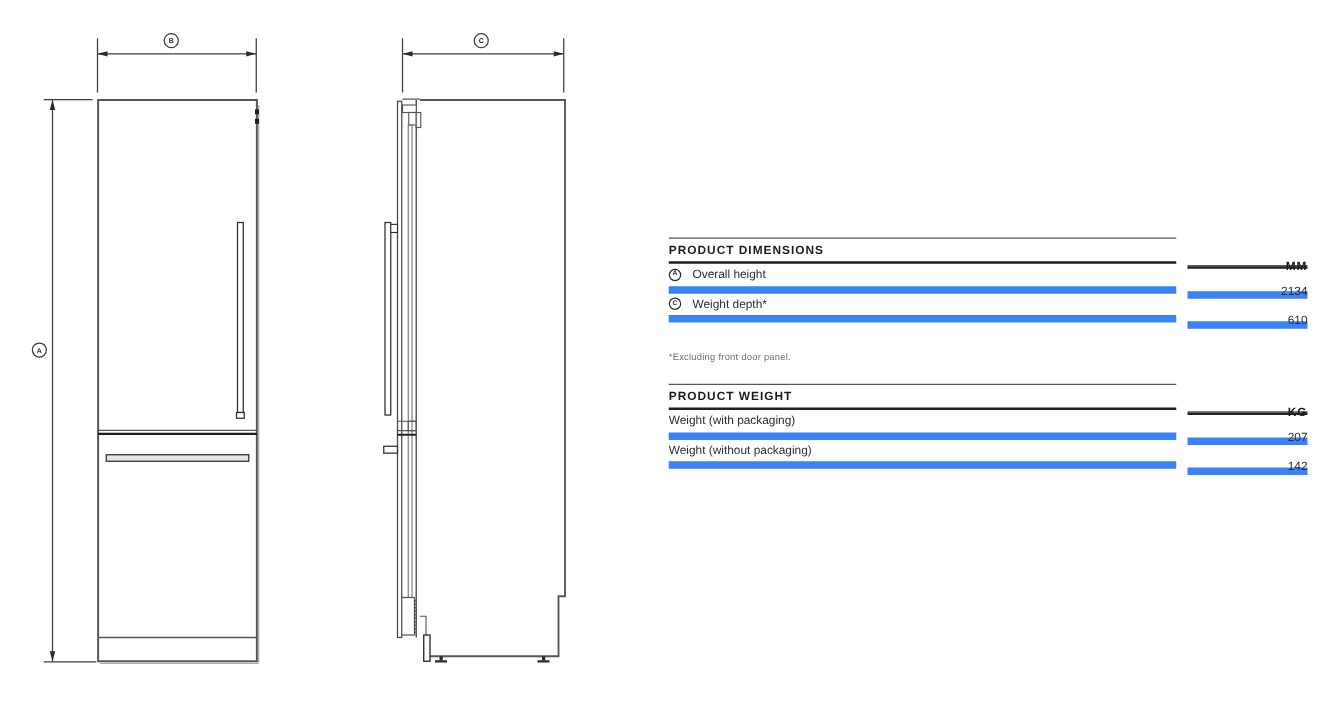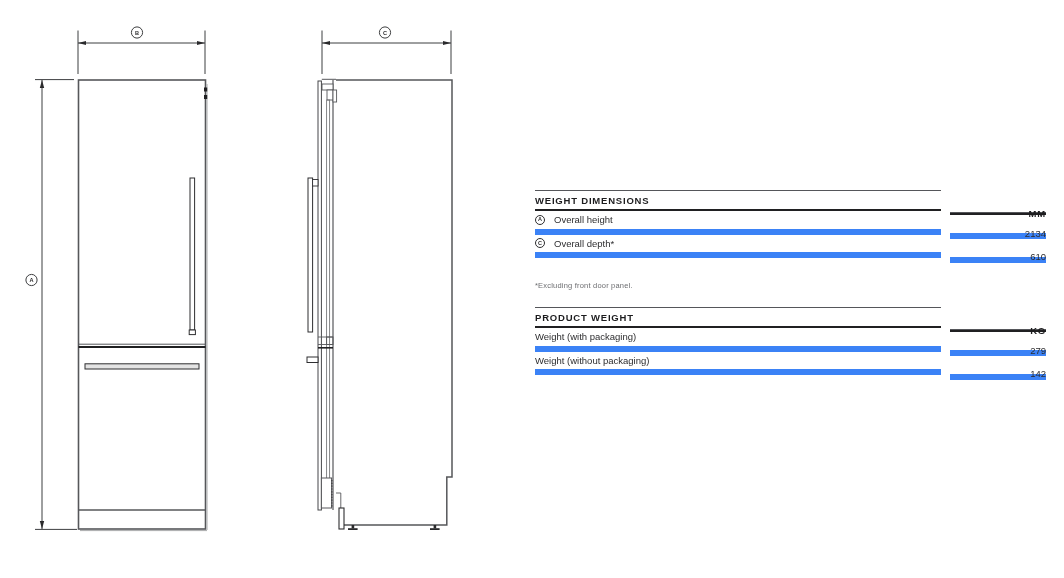--- a/index.html
+++ b/index.html
@@ -142,60 +142,60 @@
       <text x="137" y="34.5">B</text>
       <circle cx="385" cy="32.5" r="5.6" fill="#ffffff" stroke="#3d3e40" stroke-width="1"></circle>
       <text x="385" y="34.5">C</text>
     </g>
   </svg>
 
   <div class="right-panel">
 
     <div class="spec-table">
       <div class="t-row t-head">
-        <div class="t-label">WEIGHT DIMENSIONS</div>
+        <div class="t-label">PRODUCT DIMENSIONS</div>
         <div class="t-gap"></div>
         <div class="t-value">MM</div>
       </div>
 
       <div class="t-row t-body">
         <div class="t-label">
           <span class="row-marker">A</span>
           <span>Overall height</span>
         </div>
         <div class="t-gap"></div>
         <div class="t-value">2134</div>
       </div>
 
 
       <div class="t-row t-body">
         <div class="t-label">
           <span class="row-marker">C</span>
-          <span>Overall depth*</span>
+          <span>Weight depth*</span>
         </div>
         <div class="t-gap"></div>
         <div class="t-value">610</div>
       </div>
     </div>
 
     <div class="footnote">*Excluding front door panel.</div>
 
     <div class="table-spacer"></div>
 
     <div class="spec-table">
       <div class="t-row t-head">
         <div class="t-label">PRODUCT WEIGHT</div>
         <div class="t-gap"></div>
         <div class="t-value">KG</div>
       </div>
 
       <div class="t-row t-body">
         <div class="t-label">Weight (with packaging)</div>
         <div class="t-gap"></div>
-        <div class="t-value">279</div>
+        <div class="t-value">207</div>
       </div>
 
       <div class="t-row t-body">
         <div class="t-label">Weight (without packaging)</div>
         <div class="t-gap"></div>
         <div class="t-value">142</div>
       </div>
     </div>
 
   </div>

